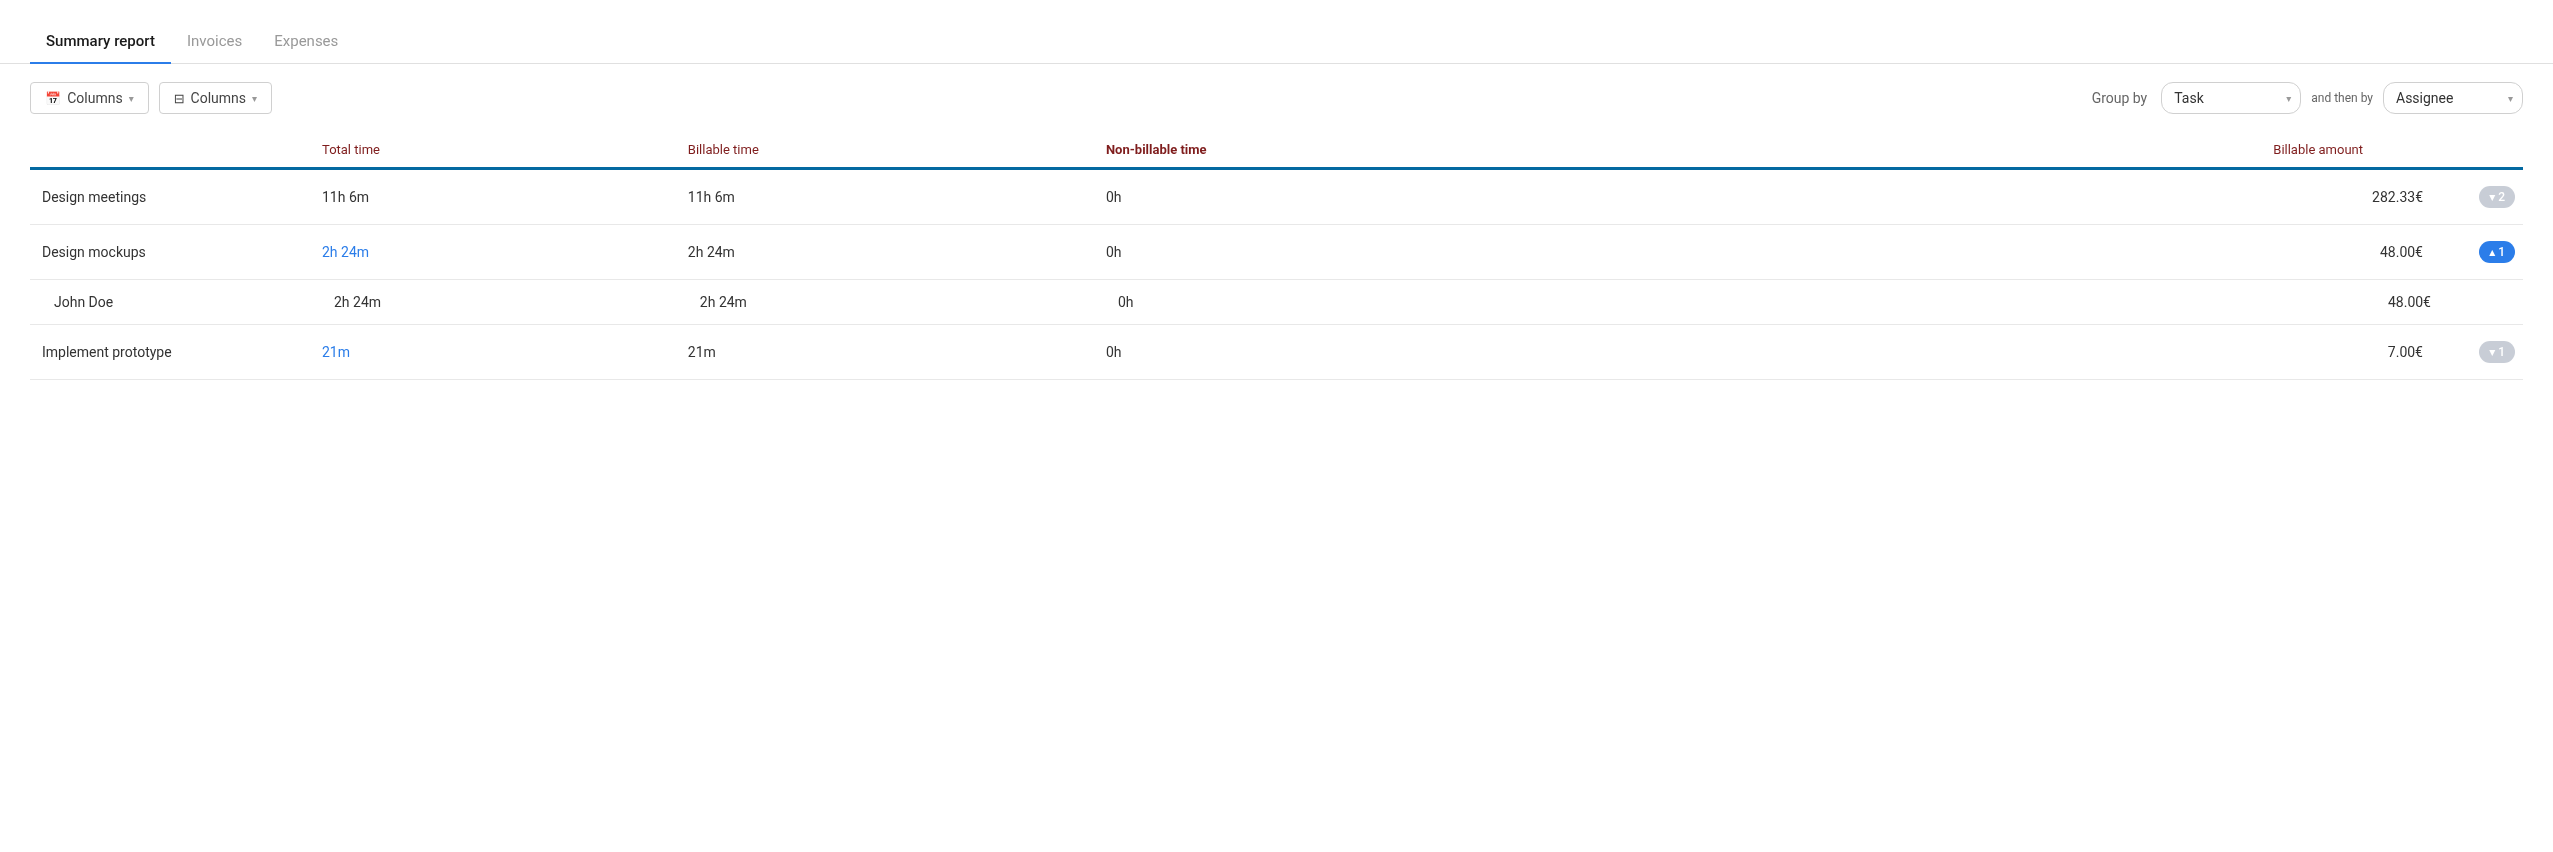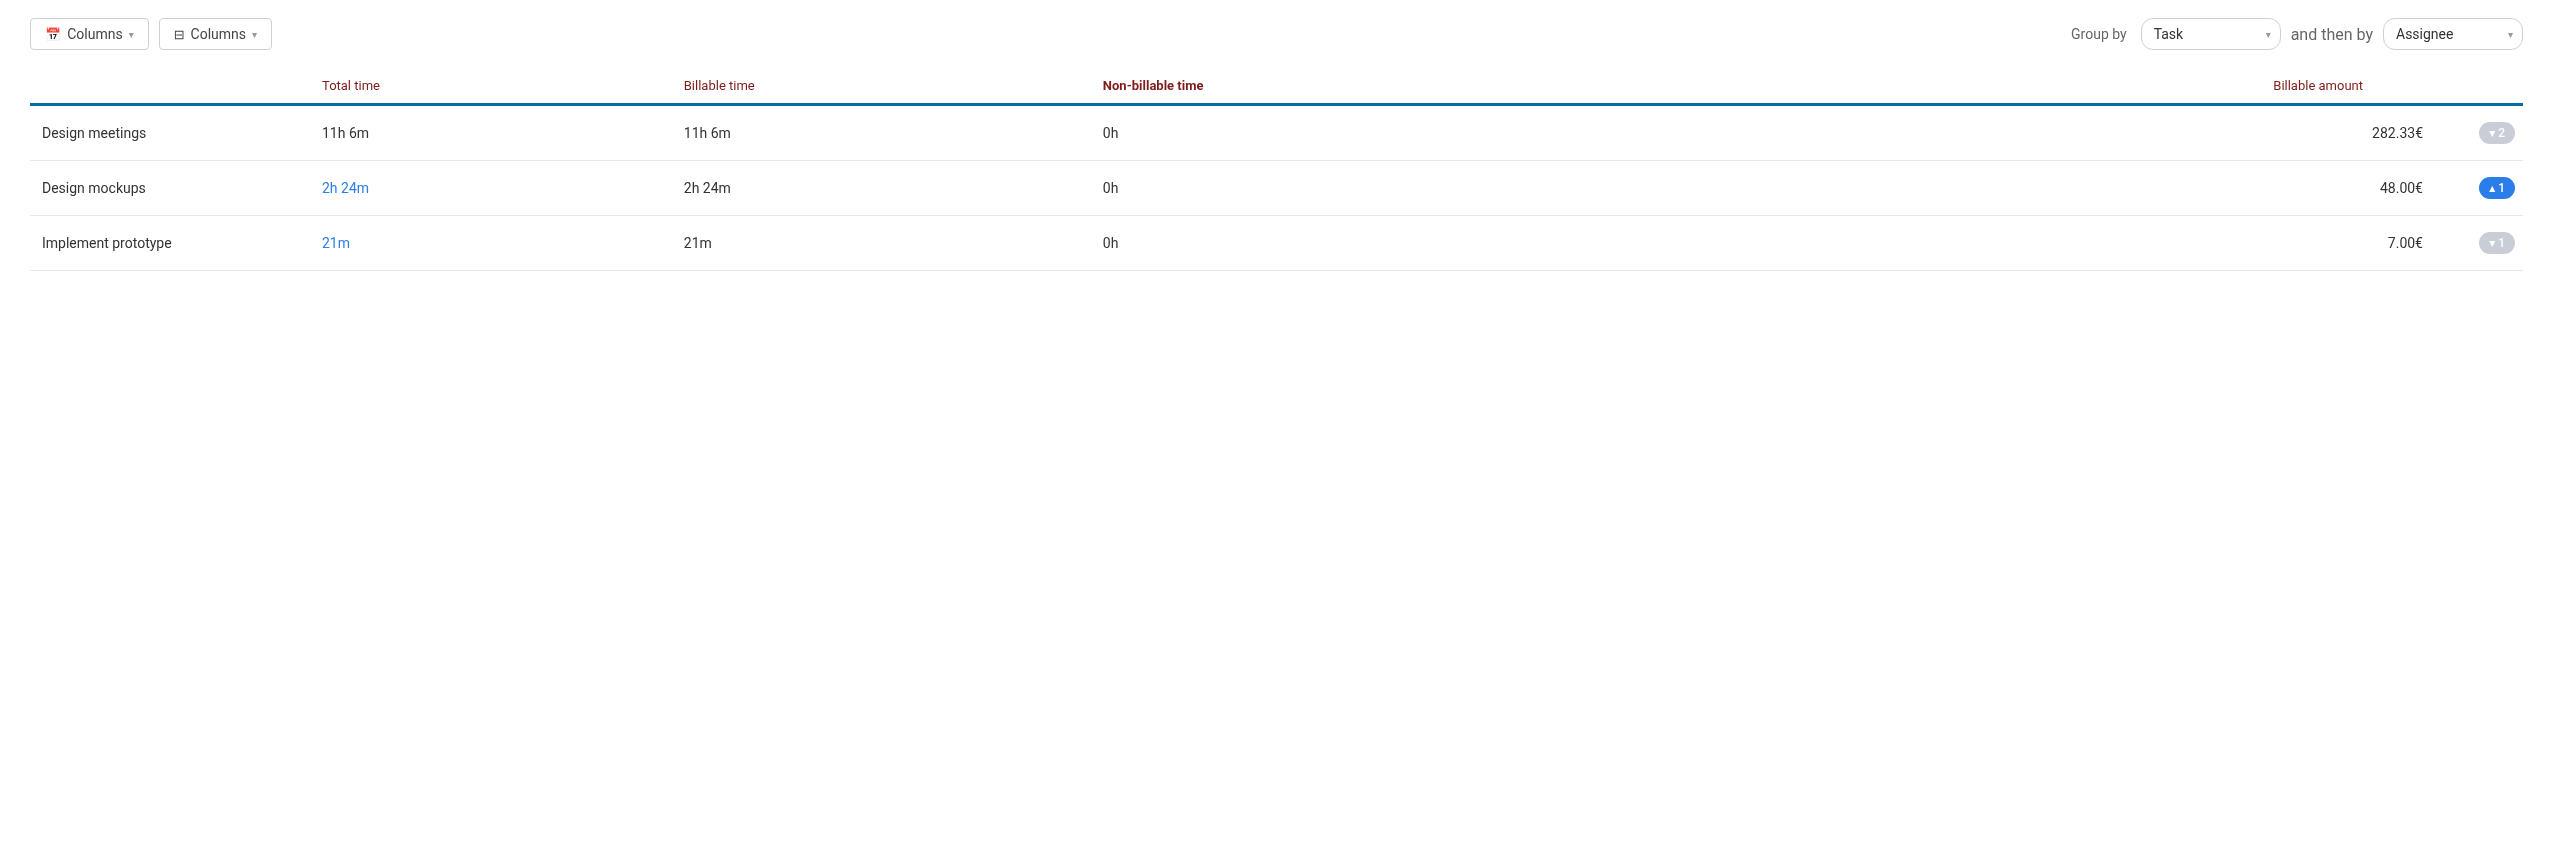--- a/index.html
+++ b/index.html
@@ -107,21 +107,21 @@
       position: absolute;
       right: 10px;
       top: 50%;
       transform: translateY(-50%);
       pointer-events: none;
       color: #999;
       font-size: 10px;
     }
 
     .and-then-label {
-      font-size: 16px;
+      font-size: 12px;
       color: #666;
     }
 
     
     .table-container {
       padding: 0 30px;
     }
 
     table {
       width: 100%;
@@ -201,20 +201,25 @@
     th.th-total { text-align: left; }
     th.th-billable { text-align: left; }
     th.th-nonbillable { text-align: left; font-weight: bold; }
     th.th-amount { text-align: right; padding-right: 80px; }
   </style>
 </head>
 <body>
 
 <div class="app-container">
 
+  <div class="tabs-bar">
+    <div class="tab active">Summary report</div>
+    <div class="tab">Invoices</div>
+    <div class="tab">Expenses</div>
+  </div>
 
   <div class="toolbar">
     <div class="toolbar-left">
       <button class="toolbar-btn">
         <span style="font-size:13px;">📅</span>
         <span>Columns</span>
         <span style="font-size:10px; color:#999;">▾</span>
       </button>
       <button class="toolbar-btn">
         <span style="font-size:13px;">⊟</span>
@@ -267,20 +272,28 @@
             <td class="badge-cell"><span class="badge badge-gray">▾ 2</span></td>
           </tr>
           <tr>
             <td class="row-label">Design mockups</td>
             <td class="link-blue">2h 24m</td>
             <td>2h 24m</td>
             <td>0h</td>
             <td class="billable-amount">48.00€</td>
             <td class="badge-cell"><span class="badge badge-blue">▴ 1</span></td>
           </tr>
+          <tr class="sub-row">
+            <td class="row-label">John Doe</td>
+            <td>2h 24m</td>
+            <td>2h 24m</td>
+            <td>0h</td>
+            <td class="billable-amount">48.00€</td>
+            <td class="badge-cell"></td>
+          </tr>
           <tr>
             <td class="row-label">Implement prototype</td>
             <td class="link-blue">21m</td>
             <td>21m</td>
             <td>0h</td>
             <td class="billable-amount">7.00€</td>
             <td class="badge-cell"><span class="badge badge-gray">▾ 1</span></td>
           </tr>
         </tbody>
     </table>

